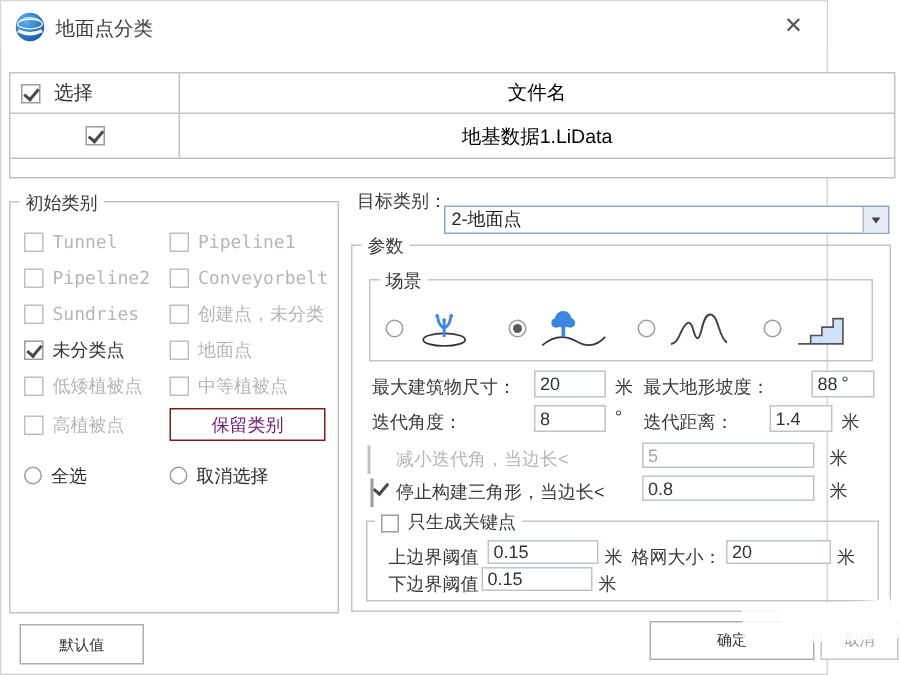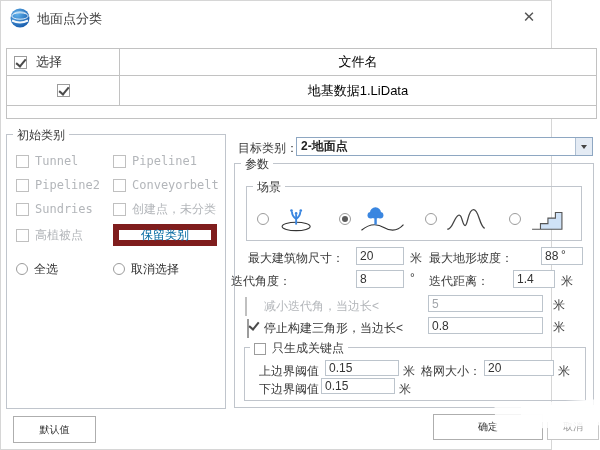--- a/index.html
+++ b/index.html
@@ -42,28 +42,28 @@
   .gtitle { position:absolute; top:-8px; left:6px; background:#fff; padding:0 4px; font-size:12px; color:#3a3a3a; white-space:nowrap; }
 
   
   .init-grid { position:absolute; left:9px; top:14px; right:4px; font-size:12px; }
   .init-row { display:flex; height:24px; align-items:center; }
   .init-item { display:flex; align-items:center; gap:6px; }
   .init-item.c1 { width:97px; flex:none; }
   .init-item[data-en="false"] .lbl { color:#b3b6ba; }
   .init-item[data-en="false"] .cb { border-color:#c0c0c0; }
   .init-item .lbl { white-space:nowrap; }
-  .keep-btn { width:104px; height:22px; border:6px solid #7f1d1d; background:#fff; color:#0369a1;
+  .keep-btn { width:104px; height:22px; border:1px solid #7f1d1d; background:#fff; color:#701a75;
               font-size:12px; display:flex; align-items:center; justify-content:center; }
   .radio-row { margin-top:8px; }
 
   
   .combo { position:absolute; left:295px; top:136px; width:297px; height:19px; border:1px solid #8ea7c2; background:#fff;
            display:flex; align-items:center; }
-  .combo-text { flex:1; font-size:12px; padding-left:4px; color:#222;font-weight:bold; }
+  .combo-text { flex:1; font-size:12px; padding-left:4px; color:#222; }
   .combo-arrow { width:17px; height:100%; border-left:1px solid #aebfd2; background:#e4ebf4;
                  display:flex; align-items:center; justify-content:center; }
   .combo-arrow::after { content:""; width:0; height:0; border-left:3.5px solid transparent;
                  border-right:3.5px solid transparent; border-top:4px solid #444; }
 
   .plabel { position:absolute; font-size:12px; color:#3a3a3a; white-space:nowrap; }
   .plabel.dim { color:#b3b6ba; }
   .unit { position:absolute; font-size:12px; color:#3a3a3a; }
 
   .scene-item { position:absolute; top:18px; display:flex; align-items:center; gap:8px; }
@@ -141,20 +141,40 @@
       <div class="init-row">
         <span class="init-item c1" data-en="false">
           <span class="cb" data-on="false"></span>
           <span class="lbl">Sundries</span>
           </span>
         <span class="init-item" data-en="false">
           <span class="cb" data-on="false"></span>
           <span class="lbl">创建点，未分类</span>
           </span>
       </div>
+      <div class="init-row">
+        <span class="init-item c1" data-en="true">
+          <span class="cb" data-on="true"></span>
+          <span class="lbl">未分类点</span>
+          </span>
+        <span class="init-item" data-en="false">
+          <span class="cb" data-on="false"></span>
+          <span class="lbl">地面点</span>
+          </span>
+      </div>
+      <div class="init-row">
+        <span class="init-item c1" data-en="false">
+          <span class="cb" data-on="false"></span>
+          <span class="lbl">低矮植被点</span>
+          </span>
+        <span class="init-item" data-en="false">
+          <span class="cb" data-on="false"></span>
+          <span class="lbl">中等植被点</span>
+          </span>
+      </div>
       <div class="init-row" style="height:28px;">
         <span class="init-item c1" data-en="false">
           <span class="cb" data-on="false"></span>
           <span class="lbl">高植被点</span>
           </span>
         <button class="keep-btn">保留类别</button>
       </div>
       <div class="init-row radio-row" style="font-family:'Liberation Sans',sans-serif;">
         <span class="init-item c1">
           <span class="radio" data-on="false"></span>
@@ -162,21 +182,21 @@
           </span>
         <span class="init-item">
           <span class="radio" data-on="false"></span>
           <span class="lbl" style="color:#2f2f2f;">取消选择</span>
           </span>
       </div>
     </div>
   </div>
 
   
-  <span class="plabel" style="left:237px; top:139px;">目标类别：</span>
+  <span class="plabel" style="left:237px; top:125px;">目标类别：</span>
   <div class="combo">
     <span class="combo-text">2-地面点</span>
     <span class="combo-arrow"></span>
   </div>
 
   
   <div class="group" style="left:233px; top:162px; width:360px; height:245px;">
     <span class="gtitle">参数</span>
   </div>
 
@@ -221,21 +241,21 @@
 
   
   <span class="plabel" style="left:247px; top:249px;">最大建筑物尺寸：</span>
   <input class="field abs" style="left: 355px; top: 246px; width: 48px;" value="20">
   <span class="unit" style="left:409px; top:249px;">米</span>
   <span class="plabel" style="left:428px; top:249px;">最大地形坡度：</span>
   <input class="field abs" style="left: 512px; top: 246px; width: 42px; margin-left: 28px;" value="88">
   <span class="unit" style="left:560px; top:247px;">°</span>
 
   
-  <span class="plabel" style="left:230px; top:272px;">迭代角度：</span>
+  <span class="plabel" style="left:247px; top:272px;">迭代角度：</span>
   <input class="field abs" style="left: 355px; top: 269px; width: 48px;" value="8">
   <span class="unit" style="left:409px; top:270px;">°</span>
   <span class="plabel" style="left:428px; top:272px;">迭代距离：</span>
   <input class="field abs" style="left: 512px; top: 269px; width: 42px;" value="1.4">
   <span class="unit" style="left:560px; top:272px;">米</span>
 
   
   <span class="cb abs" style="left:244px; top:297px; border-color:#c0c0c0;" data-on="false"></span>
   <span class="plabel dim" style="left:263px; top:297px;">减小迭代角，当边长&lt;</span>
   <input class="field dim abs" style="left: 427px; top: 294px; width: 115px; height: 17px;" value="5">

